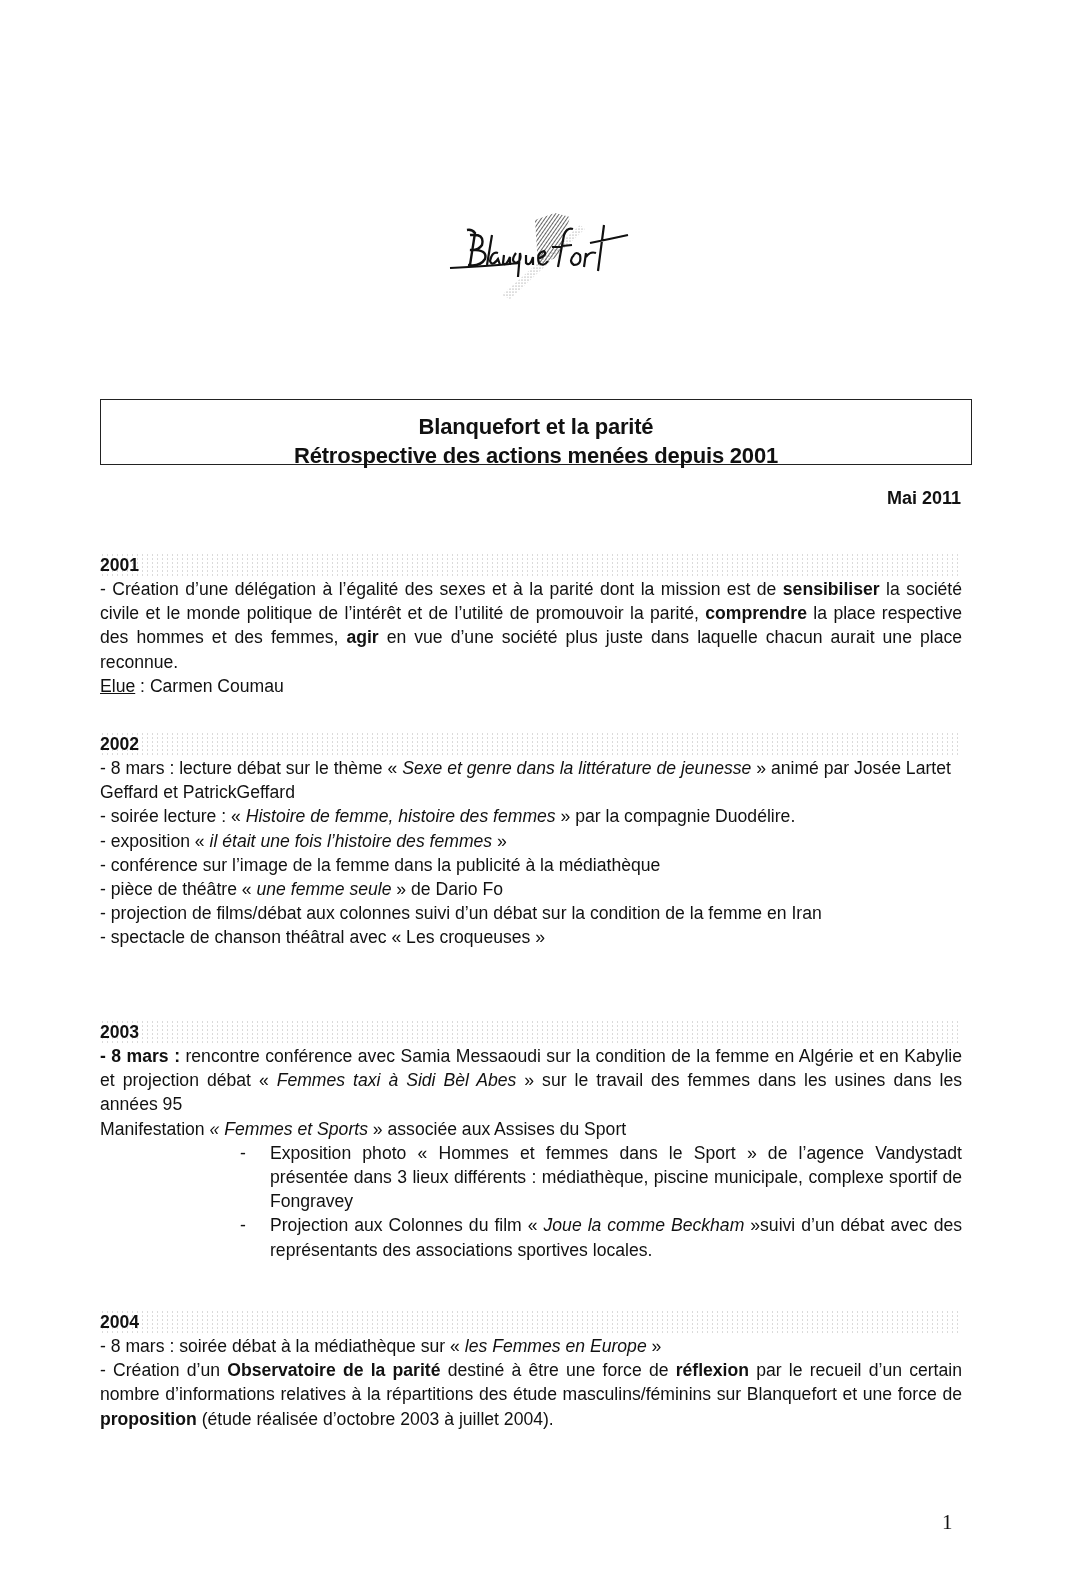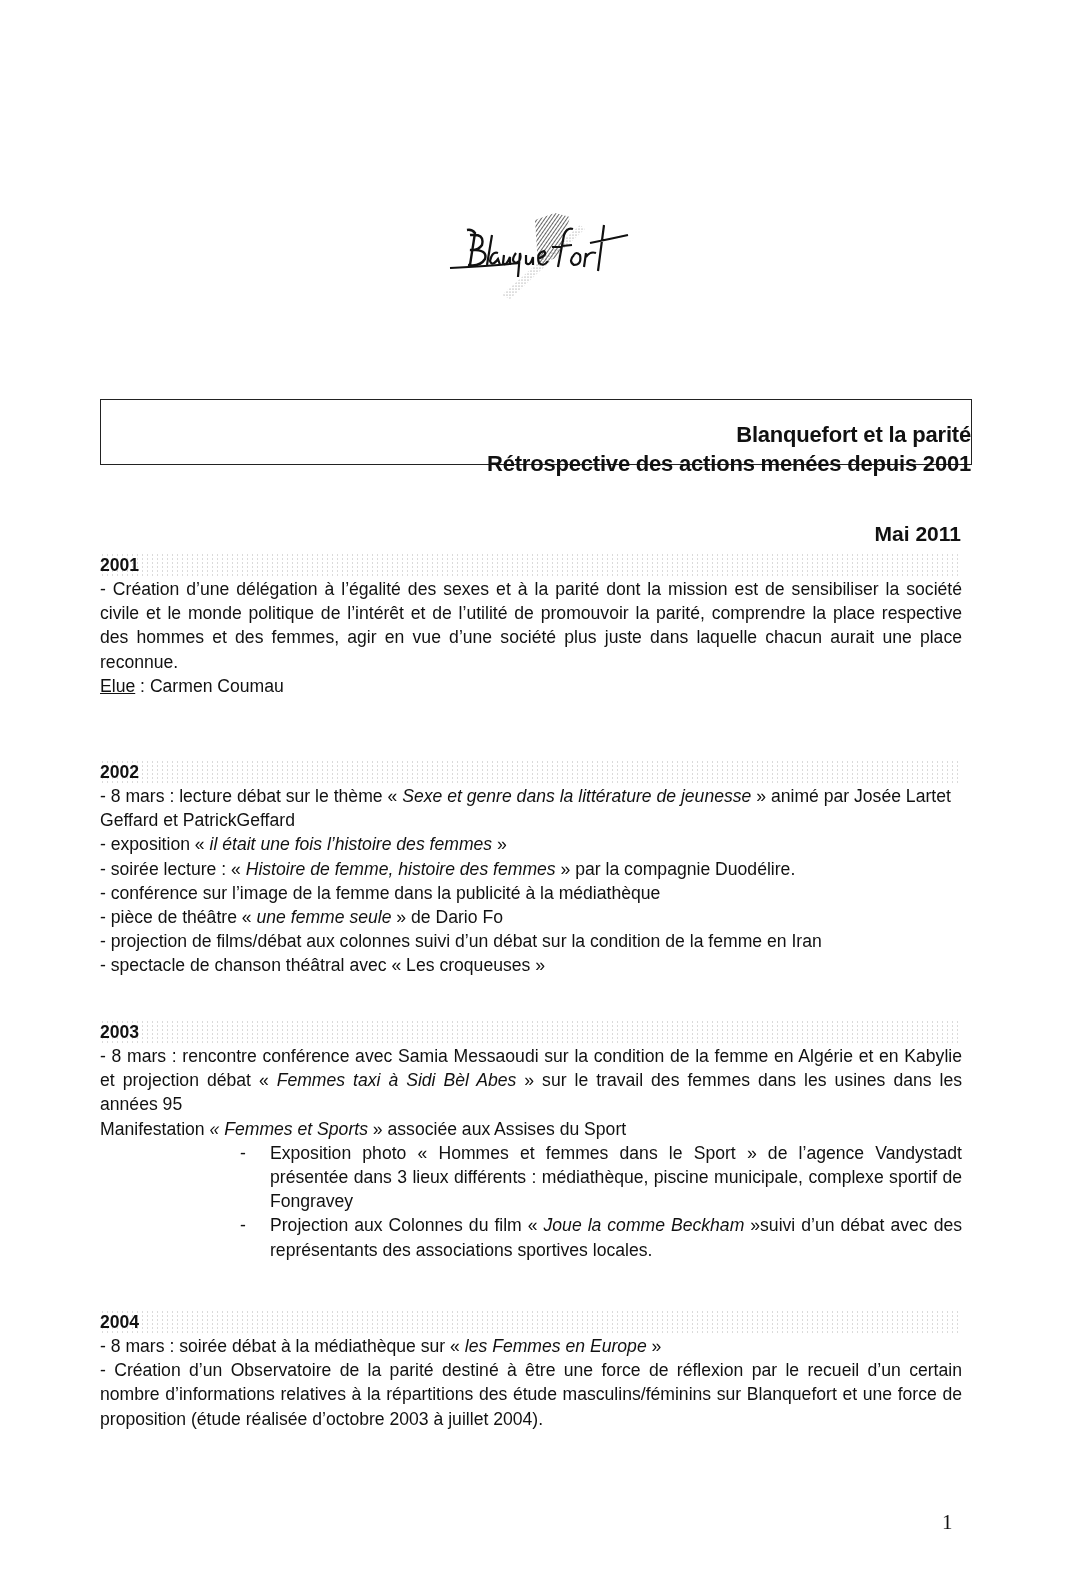--- a/index.html
+++ b/index.html
@@ -8,36 +8,36 @@
     font-family: "Liberation Sans", sans-serif; color: #111;
   }
   .page { position: absolute; left: 0; top: 0; width: 1089px; height: 1570px; background: #fff; }
 
   .logo { position: absolute; left: 440px; top: 195px; width: 220px; height: 110px; }
   .logo svg { width: 100%; height: 100%; }
 
   .title-box {
     position: absolute; left: 100px; top: 399px; width: 872px; height: 66px;
     border: 1.5px solid #222; box-sizing: border-box;
-    text-align: right; padding-top: 20px;
+    text-align: center; padding-top: 12px;
   }
   .title-line { font-size: 22px; font-weight: bold; line-height: 29px; letter-spacing: -0.2px; }
 
-  .date { position: absolute; right: 128px; top: 522px; font-size: 21px; font-weight: bold; }
+  .date { position: absolute; right: 128px; top: 488px; font-size: 18px; font-weight: bold; }
 
   .section { position: absolute; left: 100px; width: 862px; font-size: 17.6px; line-height: 24.2px; }
   .year {
     font-weight: bold; font-size: 17.6px; height: 24px; width: 860px;
     background-image: radial-gradient(circle, rgba(150,150,150,0.35) 0.7px, transparent 1px);
     background-size: 5px 4px;
   }
   .year span { background: transparent; }
   .just { text-align: justify; text-align-last: left; }
   .line { white-space: nowrap; }
-  b { font-weight: normal; }
+  b { font-weight: bold; }
   i { font-style: italic; }
   u { }
 
   .sub { position: relative; padding-left: 170px; }
   .sub .dash { position: absolute; left: 140px; }
   .sub .txt { text-align: justify; text-align-last: left; }
 
   .pagenum {
     position: absolute; left: 942px; top: 1510px; font-family: "Liberation Serif", serif; font-size: 21px;
   }
@@ -74,25 +74,25 @@
   <div class="date">Mai 2011</div>
 
   <div class="section" style="top:553px;">
     <div class="year"><span>2001</span></div>
     <div class="just">
       <span>- Création d’une délégation à l’égalité des sexes et à la parité dont la mission est de </span><b>sensibiliser</b><span> la société civile et le monde politique de l’intérêt et de l’utilité de promouvoir la parité, </span><b>comprendre</b><span> la place respective des hommes et des femmes, </span><b>agir</b><span> en vue d’une société plus juste dans laquelle chacun aurait une place reconnue.</span>
     </div>
     <div><u>Elue</u><span> : Carmen Coumau</span></div>
   </div>
 
-  <div class="section" style="top:760px;">
+  <div class="section" style="top:732px;">
     <div class="year"><span>2002</span></div>
     <div style="width:862px;"><span>- 8 mars :  lecture débat sur le thème « </span><i>Sexe et genre dans la littérature de jeunesse</i><span> » animé par Josée Lartet Geffard et PatrickGeffard</span></div>
+    <div class="line"><span>- soirée lecture : « </span><i>Histoire de femme, histoire des femmes</i><span> » par la compagnie Duodélire.</span></div>
     <div class="line"><span>- exposition « </span><i>il était une fois l’histoire des femmes</i><span> »</span></div>
-    <div class="line"><span>- soirée lecture : « </span><i>Histoire de femme, histoire des femmes</i><span> » par la compagnie Duodélire.</span></div>
     <div class="line"><span>- conférence sur l’image de la femme dans la publicité à la médiathèque</span></div>
     <div class="line"><span>- pièce de théâtre « </span><i>une femme seule</i><span> » de Dario Fo</span></div>
     <div class="line"><span>- projection de films/débat aux colonnes suivi d’un débat sur la condition de la femme en Iran</span></div>
     <div class="line"><span>- spectacle de chanson théâtral  avec « Les croqueuses »</span></div>
   </div>
 
   <div class="section" style="top:1020px;">
     <div class="year"><span>2003</span></div>
     <div class="just">
       <b>- 8 mars :</b><span> rencontre conférence avec Samia Messaoudi sur la condition de la femme en Algérie et en Kabylie et projection débat « </span><i>Femmes taxi à Sidi Bèl Abes</i><span> » sur le travail des femmes dans les usines dans les années 95</span>

